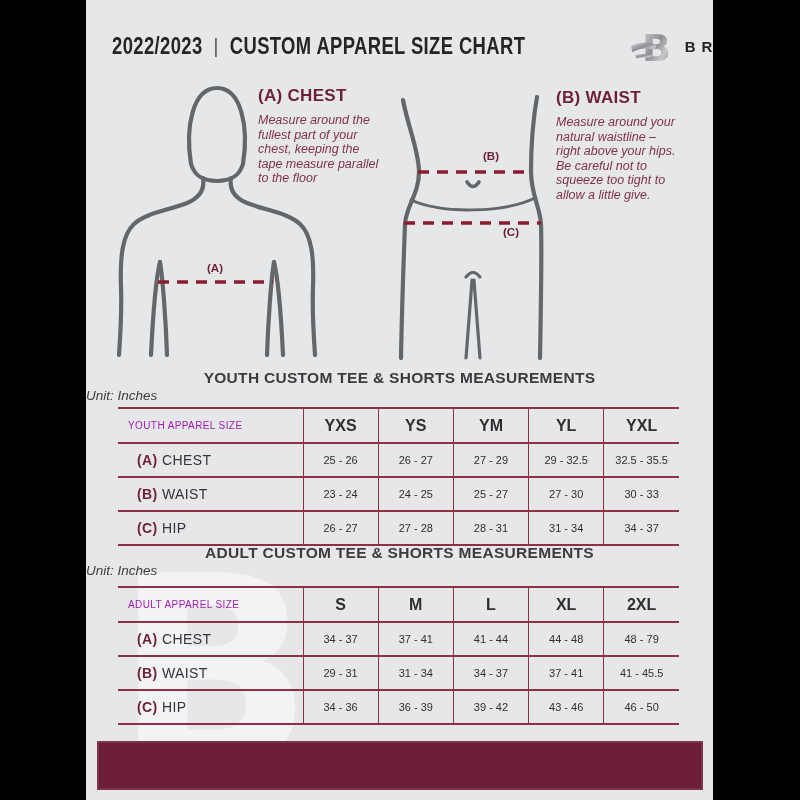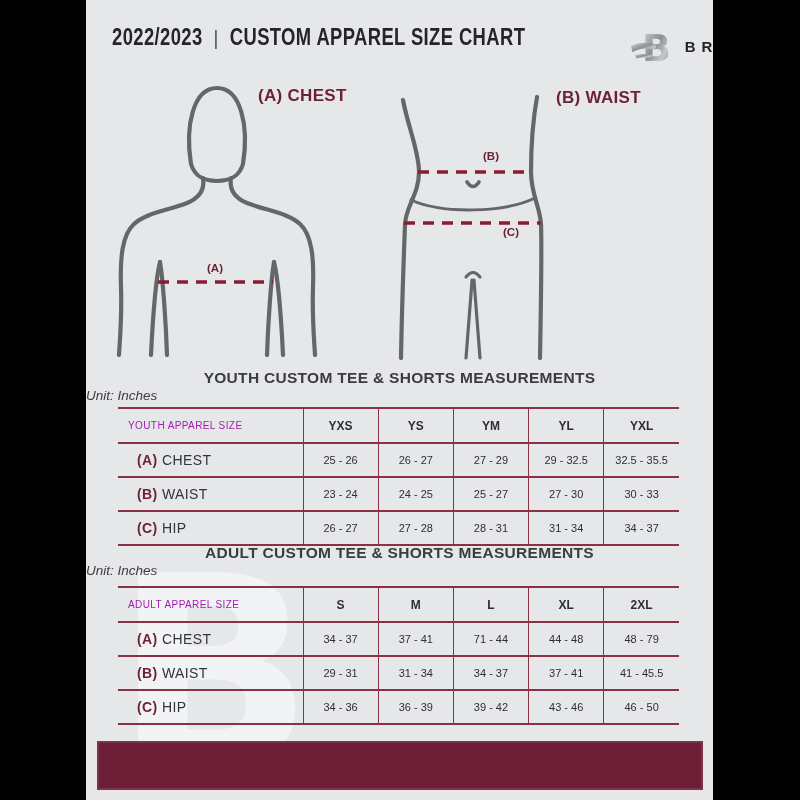--- a/index.html
+++ b/index.html
@@ -10,21 +10,21 @@
   html,body{margin:0;padding:0;}
   body{width:800px;height:800px;background:var(--canvas-bg);font-family:"Liberation Sans",sans-serif;}
   .canvas{position:relative;width:800px;height:800px;background:var(--canvas-bg);overflow:hidden;}
   .page{position:absolute;left:86px;top:0;width:627px;height:800px;background:var(--page-bg);overflow:hidden;}
 
   
   .watermark{position:absolute;left:28px;top:542px;font-size:262px;line-height:1;font-weight:bold;
     color:rgba(252,253,255,0.55);z-index:0;letter-spacing:0;font-family:"DejaVu Sans",sans-serif;}
 
   
-  .masthead{position:absolute;top:24px;left:26px;right:21px;display:flex;justify-content:space-between;align-items:flex-start;z-index:1;}
+  .masthead{position:absolute;top:24px;left:26px;right:21px;display:flex;justify-content:space-between;align-items:center;z-index:1;}
   .mast-left{display:flex;align-items:center;white-space:nowrap;transform:scaleX(.8);transform-origin:0 50%;
     font-weight:bold;font-size:23px;color:#242527;letter-spacing:.5px;}
   .mast-sep{font-weight:normal;font-size:21px;padding:0 14px;color:#3a3b3d;}
   .brand{display:flex;align-items:center;gap:12px;}
   .brand-name{font-weight:bold;font-size:15px;letter-spacing:6px;color:#232426;white-space:nowrap;}
   .logo{width:44px;height:44px;display:block;}
 
   
   .guide-block{position:absolute;z-index:1;}
   .guide-h{font-size:17px;font-weight:bold;color:var(--maroon-heading);letter-spacing:.3px;}
@@ -40,21 +40,21 @@
   
   .table-wrap{position:absolute;left:32px;width:561px;z-index:1;}
   table{border-collapse:collapse;table-layout:fixed;width:561px;
     border-top:2.5px solid var(--table-border);border-bottom:2.5px solid var(--table-border);}
   col.label-col{width:185px;}
   thead th{border-bottom:2.5px solid var(--table-border);height:31px;}
   tbody td{height:30px;}
   tbody tr:not(:last-child) td{border-bottom:2px solid var(--table-border);}
   th:not(:first-child),td:not(:first-child){border-left:1.7px solid var(--table-border);}
   th:first-child{font-weight:normal;font-size:10px;letter-spacing:.4px;text-align:left;padding-left:10px;color:#a21caf;}
-  th{font-size:12px;font-weight:bold;color:var(--ink);text-align:center;}
+  th{font-size:16px;font-weight:bold;color:var(--ink);text-align:center;}
   td{font-size:11px;color:var(--ink);text-align:center;}
   td:first-child{text-align:left;padding-left:19px;font-size:14px;letter-spacing:.4px;color:#333437;}
   td .prefix{color:var(--maroon-heading);font-weight:bold;}
 
   
   .footer-bar{position:absolute;left:11px;top:741px;width:606px;height:49px;background:var(--maroon-bar);
     z-index:3;box-shadow:inset 0 0 0 2px rgba(255,255,255,0.10);}
 </style>
 </head>
 <body>
@@ -113,23 +113,34 @@
         <path d="M82 185 C 84 212 86 240 88 263" stroke-width="3.2"></path>
       </g>
       <path d="M26 77 H 140" fill="none" stroke="var(--dash)" stroke-width="3.4" stroke-dasharray="11 8"></path>
       <path d="M12 128 H 149" fill="none" stroke="var(--dash)" stroke-width="3.4" stroke-dasharray="11 8"></path>
     </svg>
     <span class="marker" style="left:405px;top:150px">(B)</span>
     <span class="marker" style="left:425px;top:226px">(C)</span>
 
     <div class="guide-block" style="left:172px;top:86px;width:155px">
       <div class="guide-h">(A) CHEST</div>
+      <div class="guide-p">Measure around the
+fullest part of your
+chest, keeping the
+tape measure parallel
+to the floor</div>
     </div>
     <div class="guide-block" style="left:470px;top:88px;width:155px">
       <div class="guide-h">(B) WAIST</div>
+      <div class="guide-p">Measure around your
+natural waistline –
+right above your hips.
+Be careful not to
+squeeze too tight to
+allow a little give.</div>
     </div>
 
     <div class="sec-title" style="top:369px">YOUTH CUSTOM TEE &amp; SHORTS MEASUREMENTS</div>
     <div class="sec-unit" style="top:388px">Unit: Inches</div>
     <div class="table-wrap" style="top:407px">
       <table>
         <colgroup>
             <col class="label-col">
             <col>
             <col>
@@ -196,21 +207,21 @@
               <th>L</th>
               <th>XL</th>
               <th>2XL</th>
             </tr>
           </thead>
         <tbody>
             <tr>
               <td><span class="prefix">(A)</span> CHEST</td>
               <td>34 - 37</td>
               <td>37 - 41</td>
-              <td>71 - 44</td>
+              <td>41 - 44</td>
               <td>44 - 48</td>
               <td>48 - 79</td>
             </tr>
             <tr>
               <td><span class="prefix">(B)</span> WAIST</td>
               <td>29 - 31</td>
               <td>31 - 34</td>
               <td>34 - 37</td>
               <td>37 - 41</td>
               <td>41 - 45.5</td>

